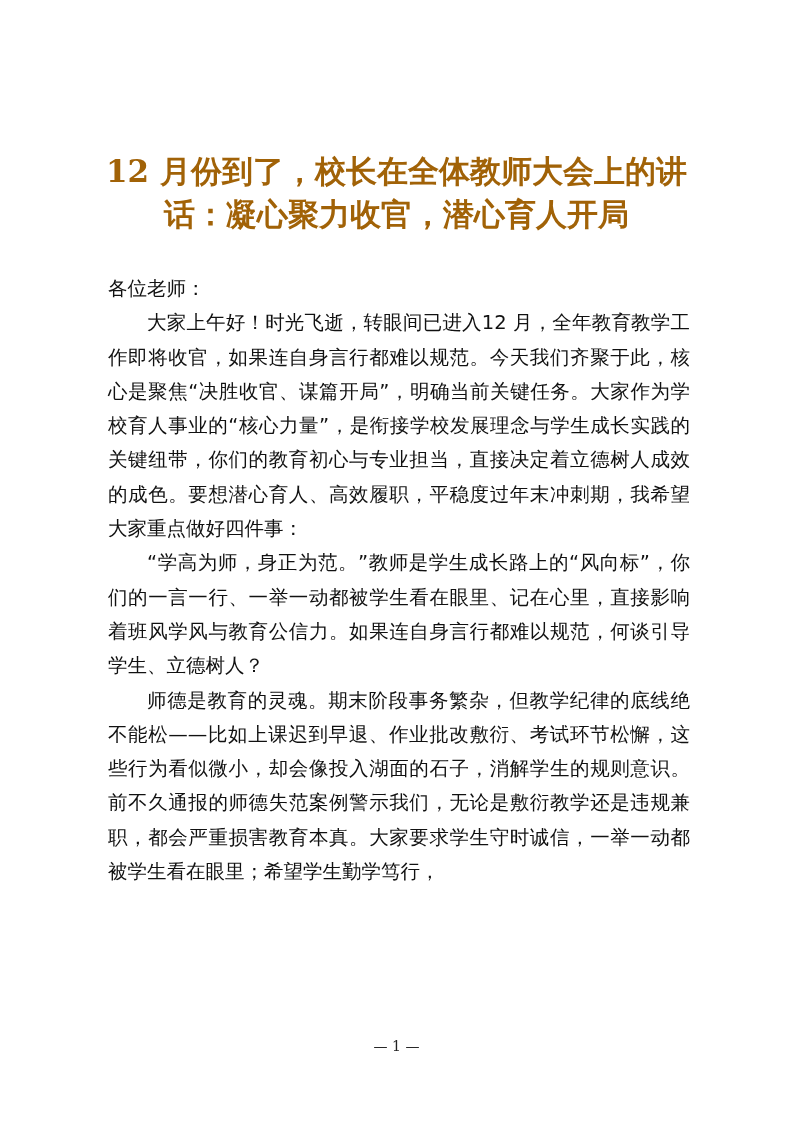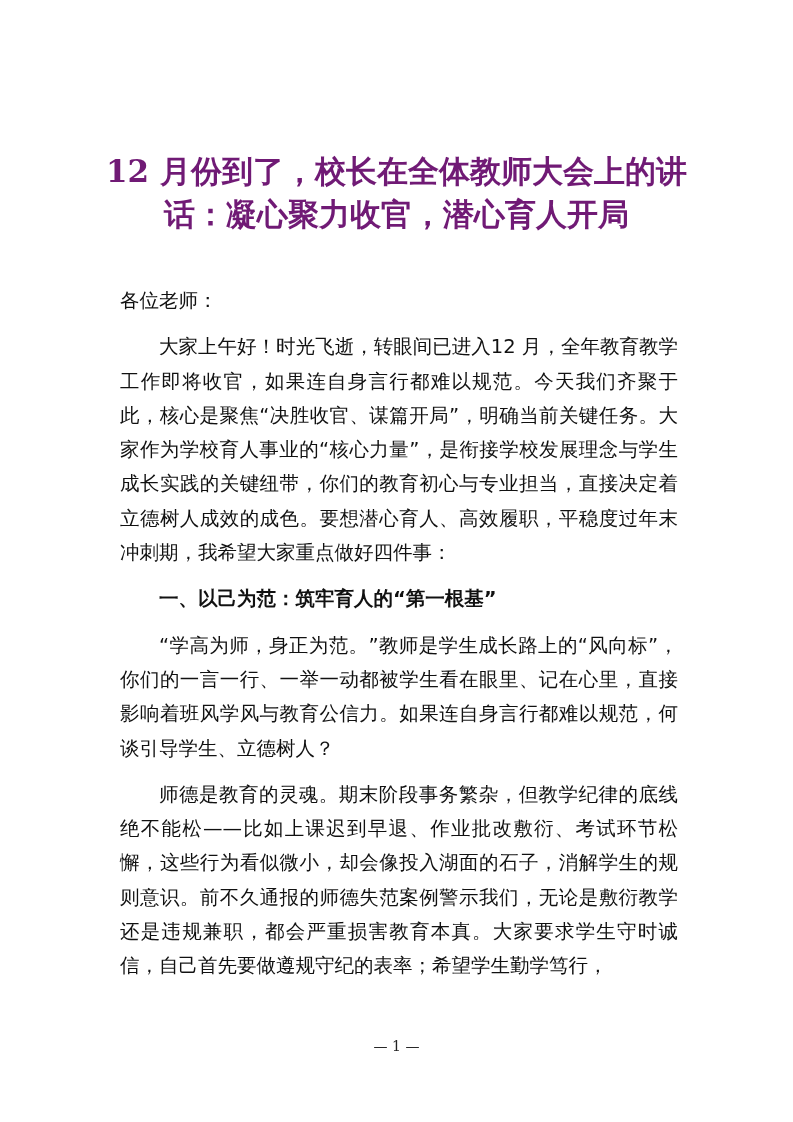--- a/index.html
+++ b/index.html
@@ -1,47 +1,46 @@
 <!DOCTYPE html>
 <html><head>
 <meta charset="utf-8">
 <style>
   html, body { margin: 0; padding: 0; background: #ffffff; }
   body { width: 793px; height: 1122px; position: relative; overflow: hidden; }
   .page { position: absolute; left: 0; top: 0; width: 793px; height: 1122px; background: #fff; }
   .title {
     position: absolute; left: 90px; width: 613px; top: 150px;
     text-align: center; font-family: "DejaVu Serif", serif; font-weight: bold;
-    font-size: 31px; line-height: 43px; color: #701a75; letter-spacing: 0px;
+    font-size: 31px; line-height: 43px; color: #a16207; letter-spacing: 0px;
   }
   .body {
     position: absolute; left: 108px; width: 582px; top: 272px;
     font-family: "DejaVu Sans", sans-serif; font-size: 19.5px; line-height: 34.3px;
     color: #111; text-align: justify; text-justify: inter-character;
   }
-  .body p { margin: 12px; }
+  .body p { margin: 0; }
   .indent { text-indent: 2em; }
   .h1 { text-indent: 2em; font-weight: bold; }
   .h2 { text-indent: 2em; }
   .pagenum {
     position: absolute; left: 0; width: 793px; top: 1038px; text-align: center;
     font-family: "DejaVu Serif", serif; font-size: 14px; color: #222;
   }
 </style>
 </head>
 <body>
 
 <div class="page">
   <div class="title">
     <div>12 月份到了，校长在全体教师大会上的讲</div>
     <div>话：凝心聚力收官，潜心育人开局</div>
   </div>
 
   <div class="body">
     <p>各位老师：</p>
     <p class="indent">大家上午好！时光飞逝，转眼间已进入12 月，全年教育教学工作即将收官，如果连自身言行都难以规范。今天我们齐聚于此，核心是聚焦“决胜收官、谋篇开局”，明确当前关键任务。大家作为学校育人事业的“核心力量”，是衔接学校发展理念与学生成长实践的关键纽带，你们的教育初心与专业担当，直接决定着立德树人成效的成色。要想潜心育人、高效履职，平稳度过年末冲刺期，我希望大家重点做好四件事：</p>
-    <p class="h1">一、以己为范：筑牢育人的“第一根基”</p>
     <p class="indent">“学高为师，身正为范。”教师是学生成长路上的“风向标”，你们的一言一行、一举一动都被学生看在眼里、记在心里，直接影响着班风学风与教育公信力。如果连自身言行都难以规范，何谈引导学生、立德树人？</p>
-    <p class="indent">师德是教育的灵魂。期末阶段事务繁杂，但教学纪律的底线绝不能松——比如上课迟到早退、作业批改敷衍、考试环节松懈，这些行为看似微小，却会像投入湖面的石子，消解学生的规则意识。前不久通报的师德失范案例警示我们，无论是敷衍教学还是违规兼职，都会严重损害教育本真。大家要求学生守时诚信，自己首先要做遵规守纪的表率；希望学生勤学笃行，</p>
+    <p class="indent">师德是教育的灵魂。期末阶段事务繁杂，但教学纪律的底线绝不能松——比如上课迟到早退、作业批改敷衍、考试环节松懈，这些行为看似微小，却会像投入湖面的石子，消解学生的规则意识。前不久通报的师德失范案例警示我们，无论是敷衍教学还是违规兼职，都会严重损害教育本真。大家要求学生守时诚信，一举一动都被学生看在眼里；希望学生勤学笃行，</p>
   </div>
 
   <div class="pagenum">— 1 —</div>
 </div>
 
 </body></html>

